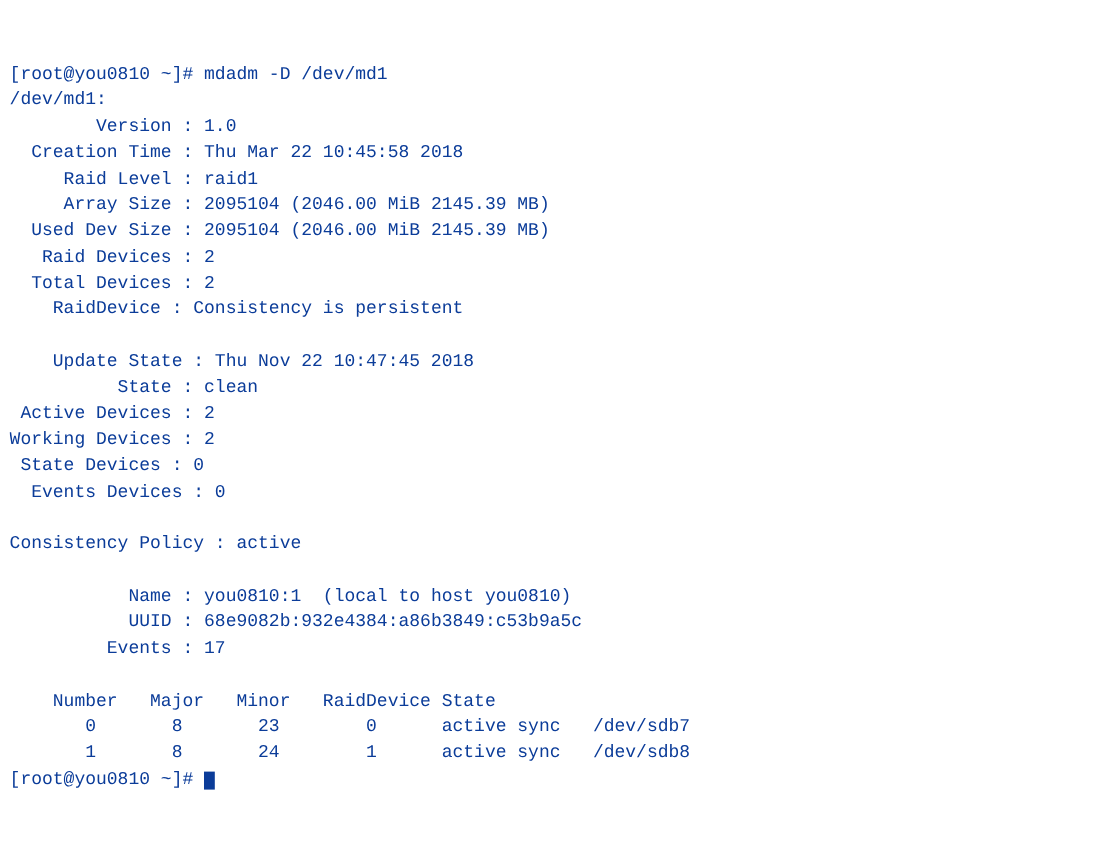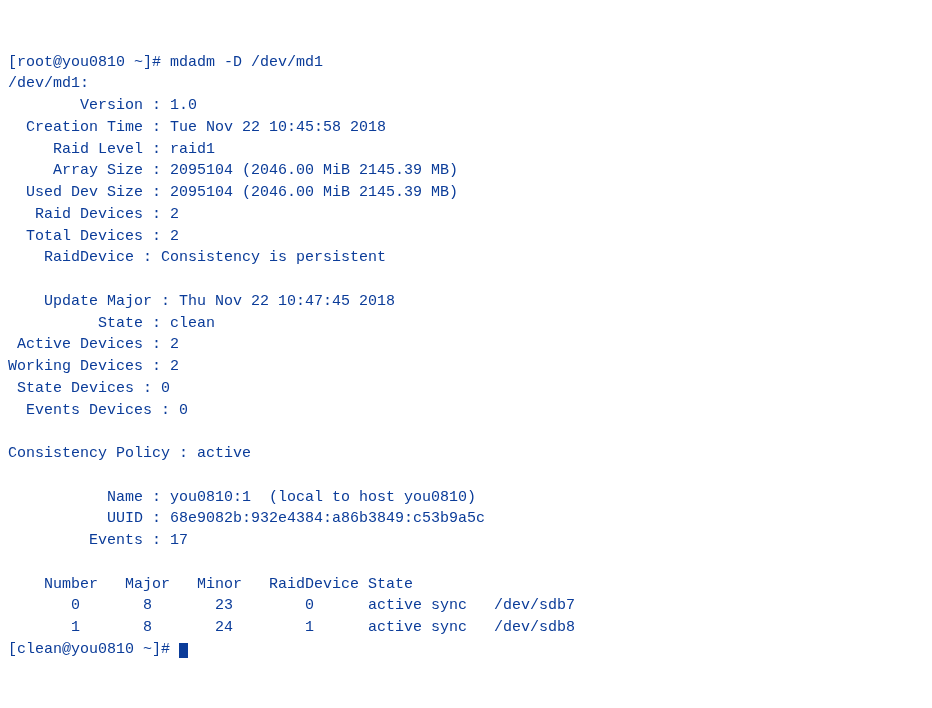--- a/index.html
+++ b/index.html
@@ -18,38 +18,38 @@
       background: #0b3c99;
       vertical-align: text-bottom;
     }
   </style>
 </head>
 <body>
 
 <span>[root@you0810 ~]# mdadm -D /dev/md1</span>
 <span>/dev/md1:</span>
 <span>        Version :</span><span> 1.0</span>
-<span>  Creation Time :</span><span> Tue Nov 22 10:45:58 2018</span>
+<span>  Creation Time :</span><span> Thu Mar 22 10:45:58 2018</span>
 <span>     Raid Level :</span><span> raid1</span>
 <span>     Array Size :</span><span> 2095104 (2046.00 MiB 2145.39 MB)</span>
 <span>  Used Dev Size :</span><span> 2095104 (2046.00 MiB 2145.39 MB)</span>
 <span>   Raid Devices :</span><span> 2</span>
 <span>  Total Devices :</span><span> 2</span>
 <span>    RaidDevice :</span><span> Consistency is persistent</span>
 
-<span>    Update Major :</span><span> Thu Nov 22 10:47:45 2018</span>
+<span>    Update State :</span><span> Thu Nov 22 10:47:45 2018</span>
 <span>          State :</span><span> clean</span>
 <span> Active Devices :</span><span> 2</span>
 <span>Working Devices :</span><span> 2</span>
 <span> State Devices :</span><span> 0</span>
 <span>  Events Devices :</span><span> 0</span>
 
 <span>Consistency Policy :</span><span> active</span>
 
 <span>           Name :</span><span> you0810:1  (local to host you0810)</span>
 <span>           UUID :</span><span> 68e9082b:932e4384:a86b3849:c53b9a5c</span>
 <span>         Events :</span><span> 17</span>
 
 <span>    Number   Major   Minor   RaidDevice State</span>
 <span>       0       8       23        0      active sync   /dev/sdb7</span>
 <span>       1       8       24        1      active sync   /dev/sdb8</span>
-<span>[clean@you0810 ~]# </span><span class="cursor"></span>
+<span>[root@you0810 ~]# </span><span class="cursor"></span>
 
 
 </body></html>

